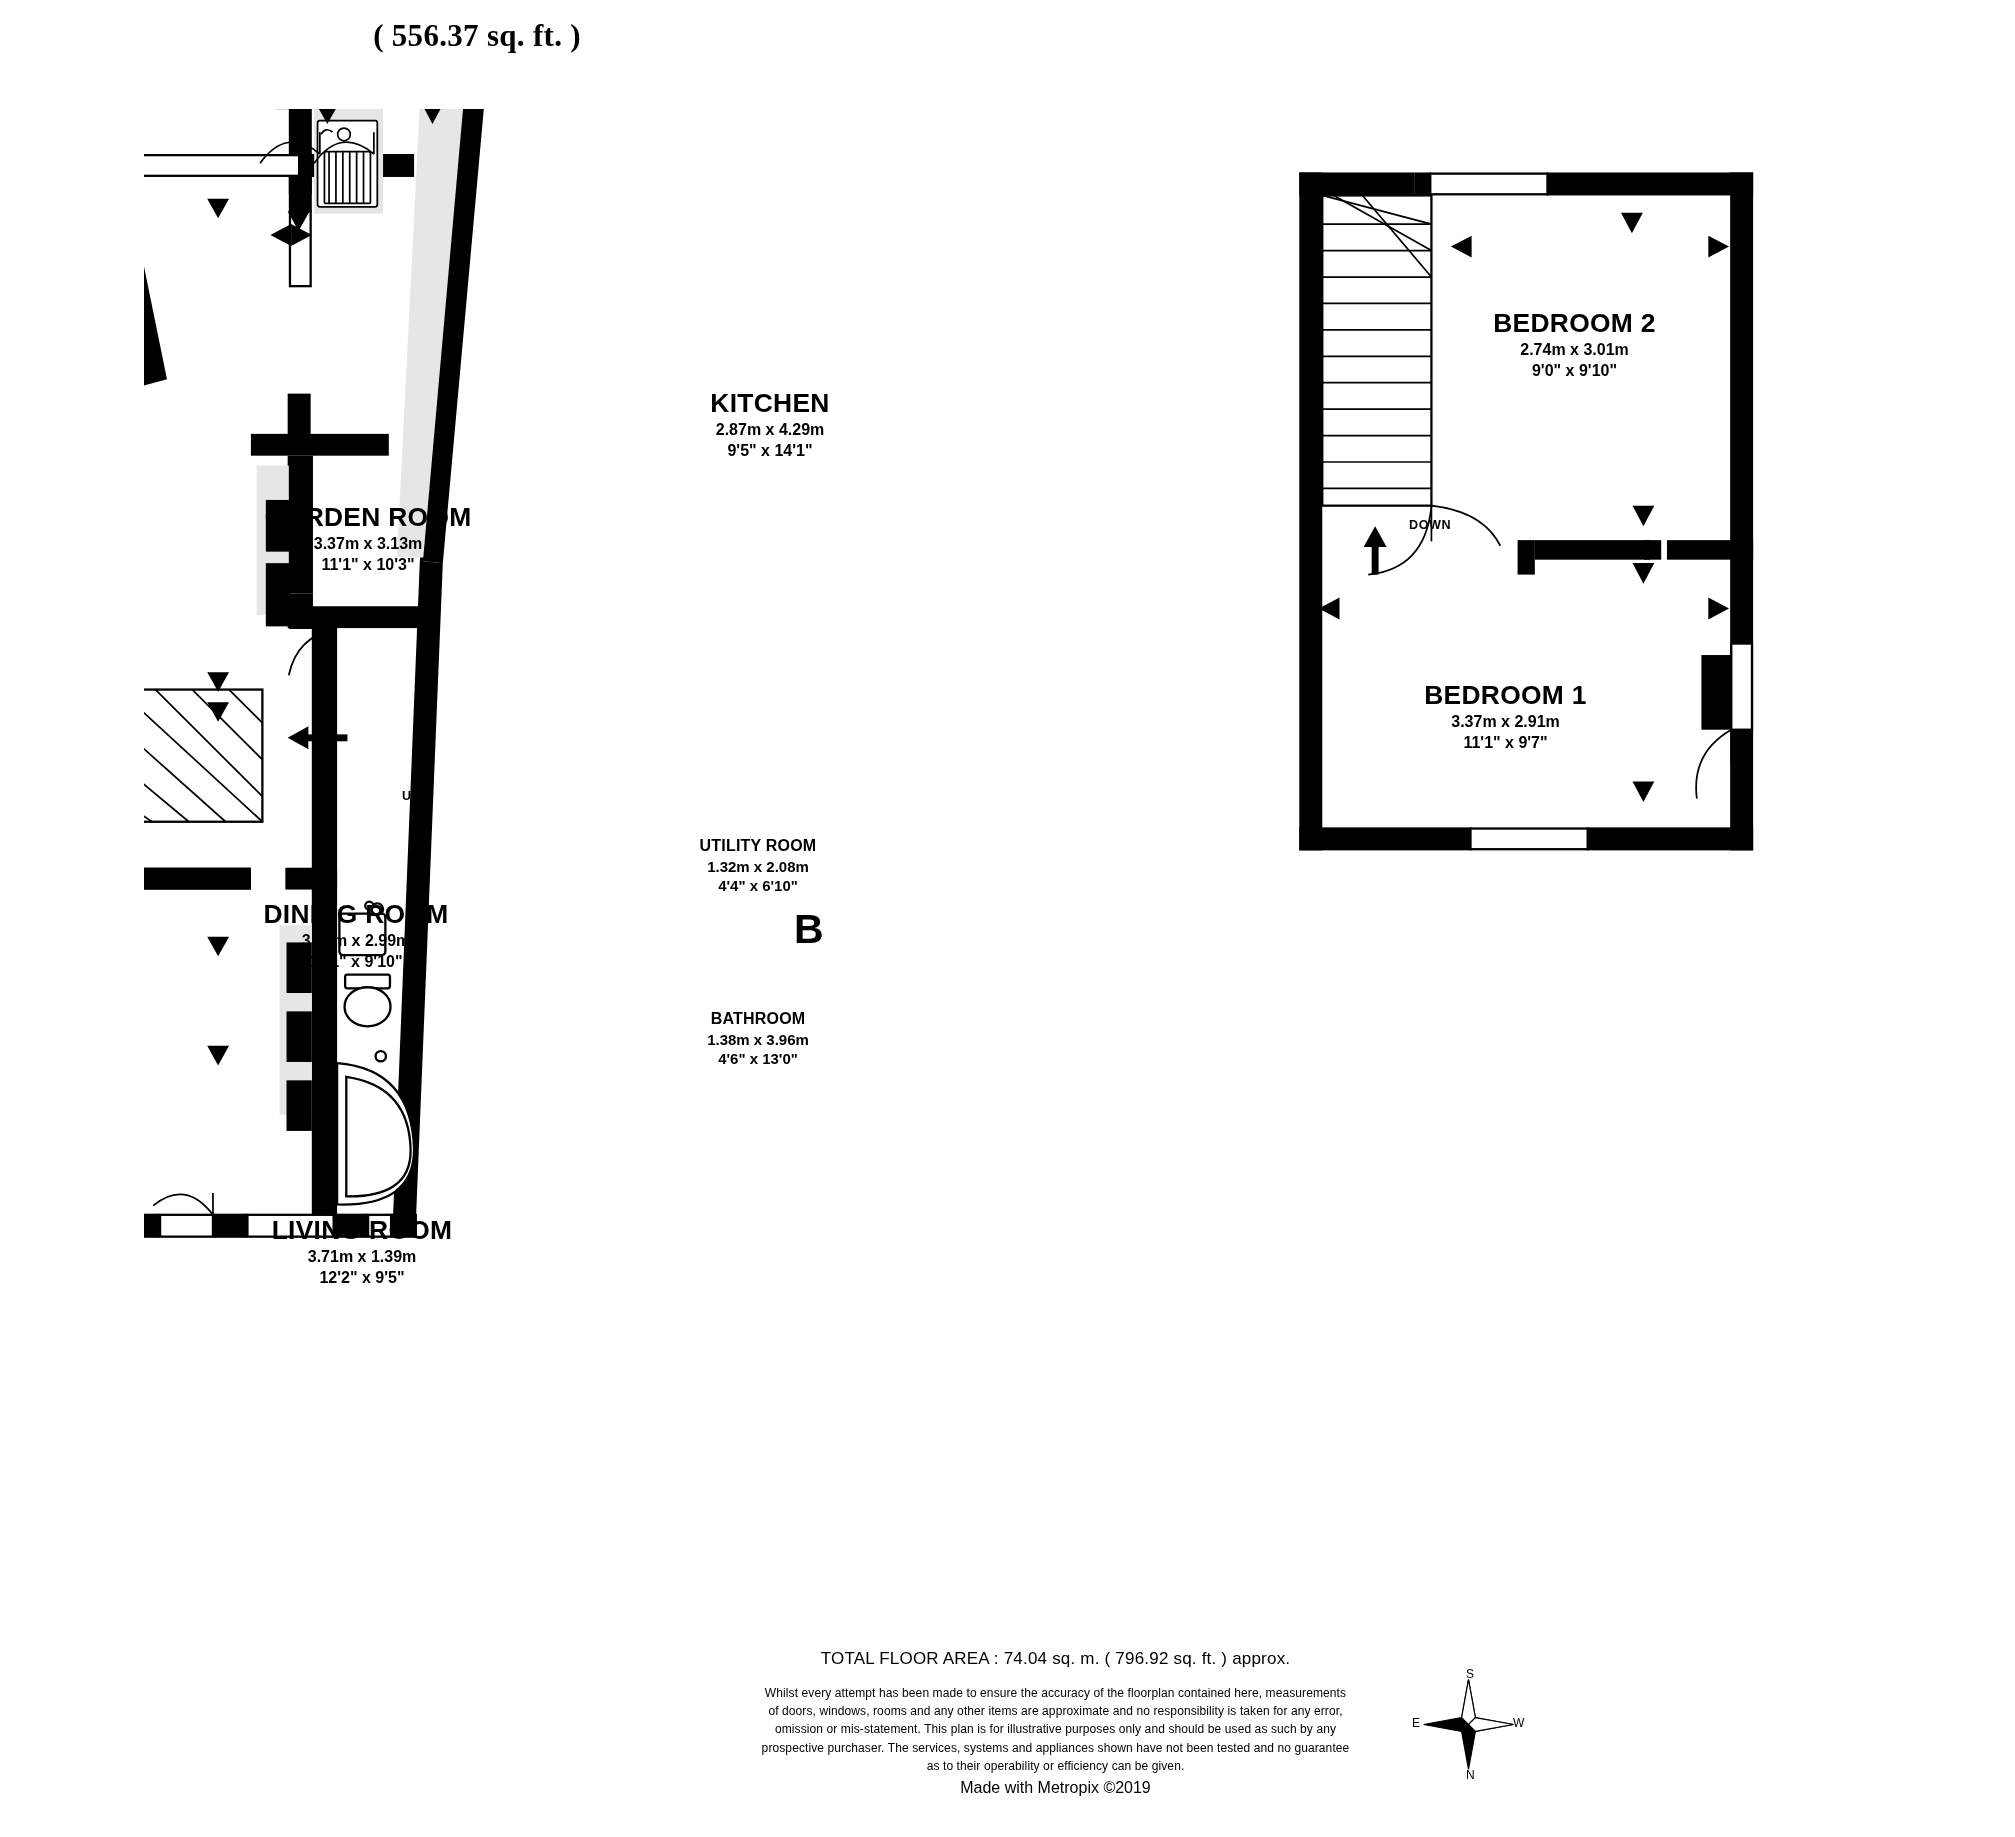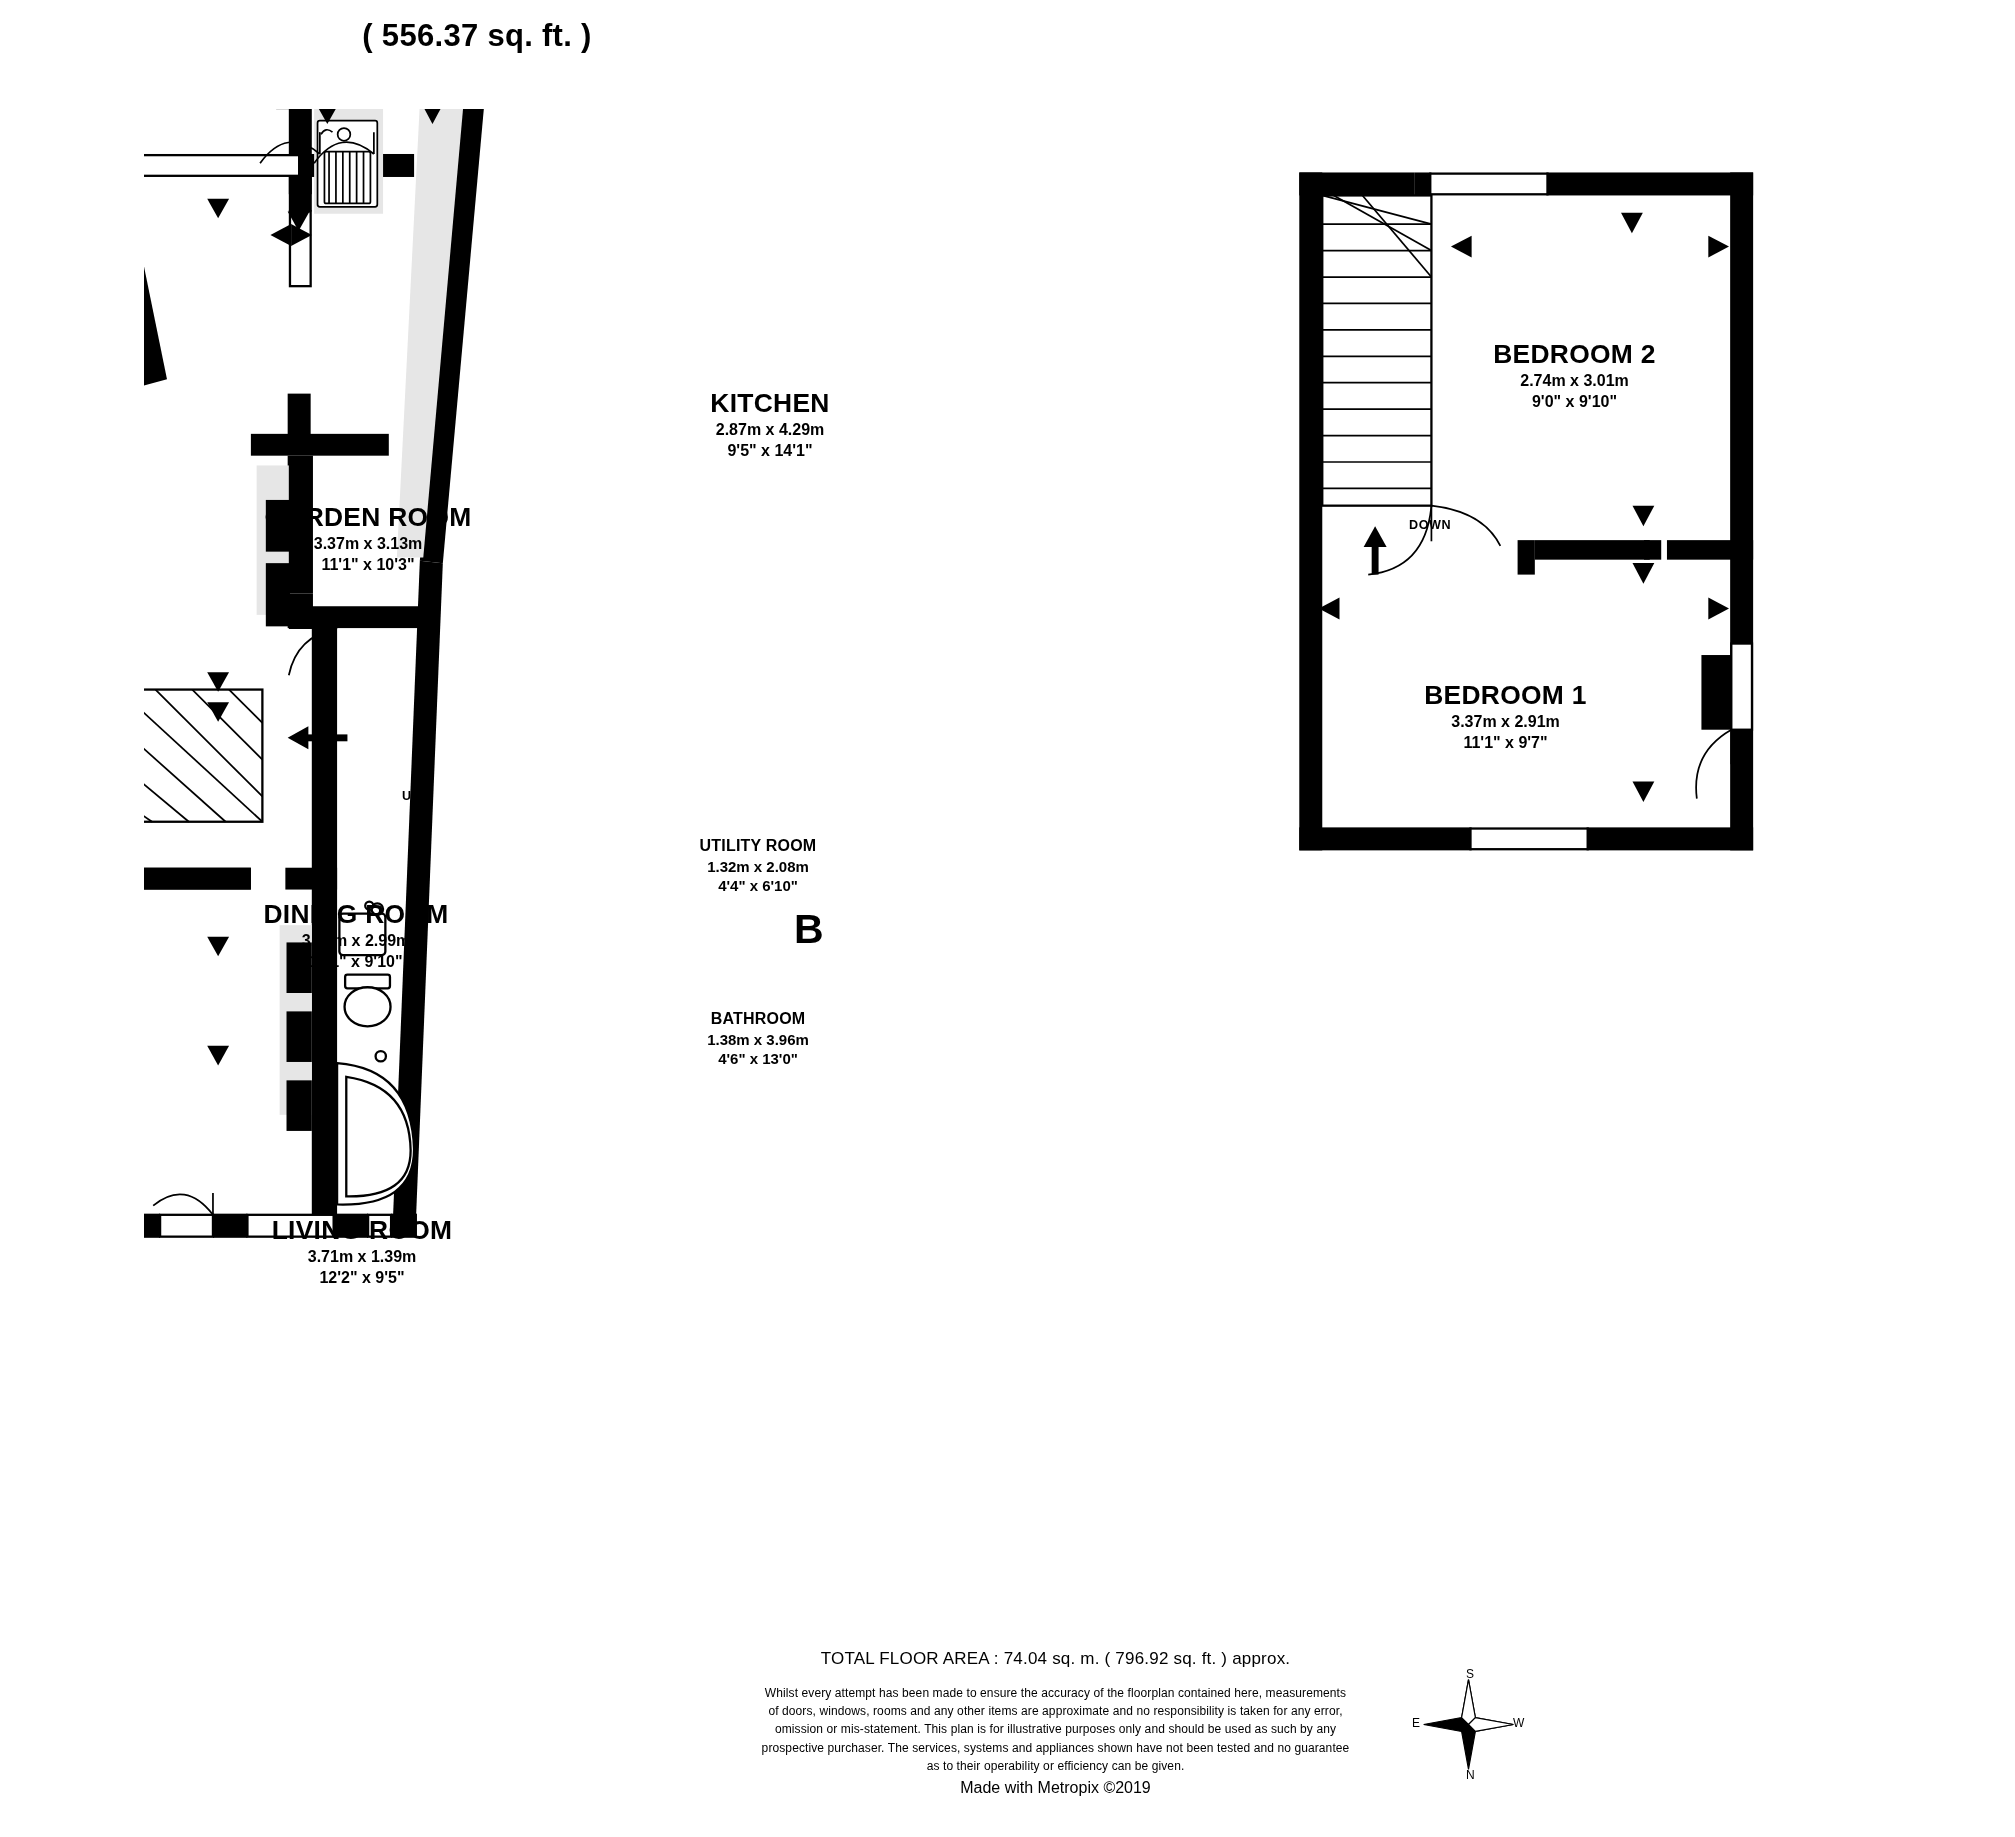--- a/index.html
+++ b/index.html
@@ -28,20 +28,21 @@
     font-size: 33px;
     font-weight: 700;
     letter-spacing: 0.3px;
     line-height: 1.28;
     white-space: nowrap;
   }
   .floor-heading .sub {
     display: block;
     font-size: 31px;
     font-weight: 700;
+    font-family: Liberation Serif, serif;
   }
 
   #gf-heading { left: 132px; top: 16px; width: 690px; }
   #ff-heading { left: 1172px; top: 16px; width: 690px; }
 
   
   .room-label {
     position: absolute;
     text-align: center;
     white-space: nowrap;
@@ -59,21 +60,21 @@
   .room-label.big .dim  { font-size: 16px; }
   .room-label.small .name { font-size: 16px; letter-spacing: 0.2px; }
   .room-label.small .dim  { font-size: 15px; }
 
   #lbl-kitchen      { left: 609px; top: 386px;  width: 322px; }
   #lbl-garden       { left: 190px;  top: 500px;  width: 356px; }
   #lbl-dining       { left: 178px;  top: 897px; width: 356px; }
   #lbl-living       { left: 184px;  top: 1213px; width: 356px; }
   #lbl-utility      { left: 649px; top: 836px; width: 218px; }
   #lbl-bathroom     { left: 649px; top: 1009px; width: 218px; }
-  #lbl-bedroom2     { left: 1379px; top: 337px;  width: 391px; }
+  #lbl-bedroom2     { left: 1379px; top: 306px;  width: 391px; }
   #lbl-bedroom1     { left: 1310px; top: 678px; width: 391px; }
 
   
   .plan {
     position: absolute;
   }
   #plan-ground { left: 144px; top: 109px; width: 862px; height: 1414px; }
   #plan-first  { left: 1299px; top: 138px; width: 644px; height: 833px; }
 
   .plan svg { display: block; }

